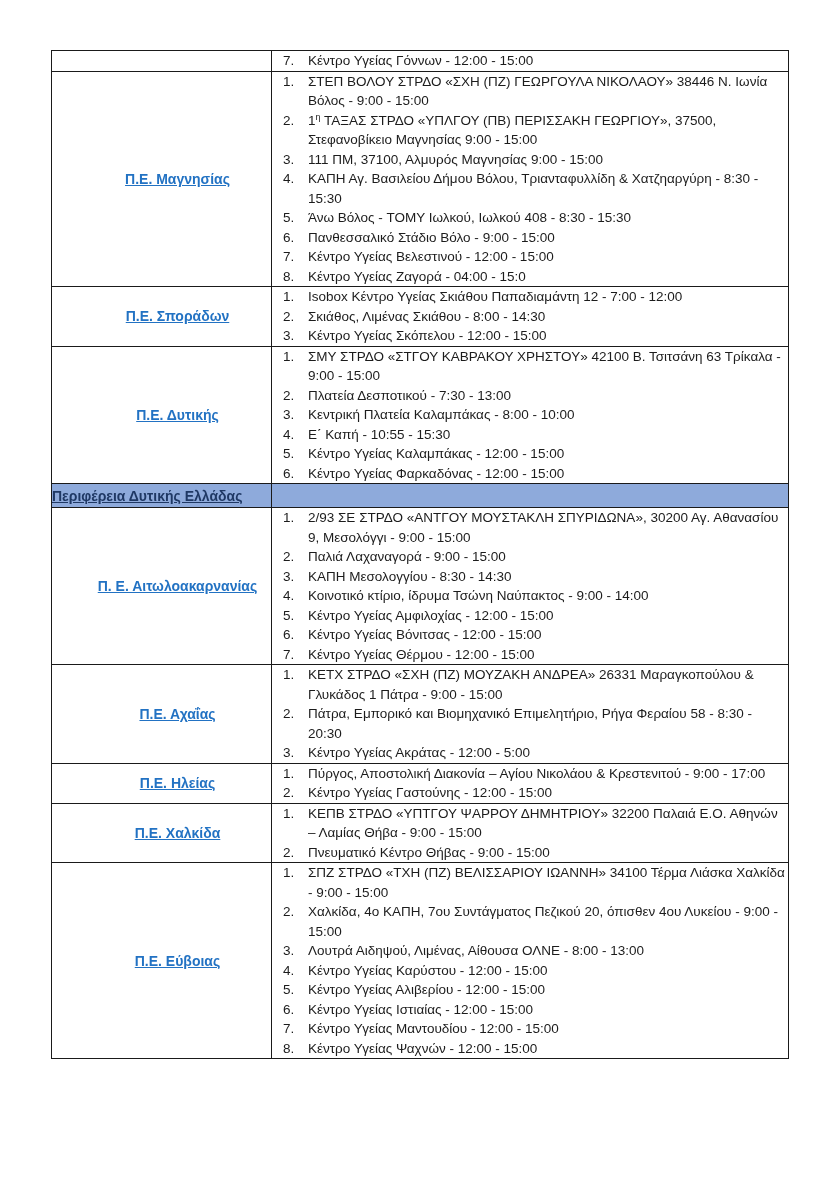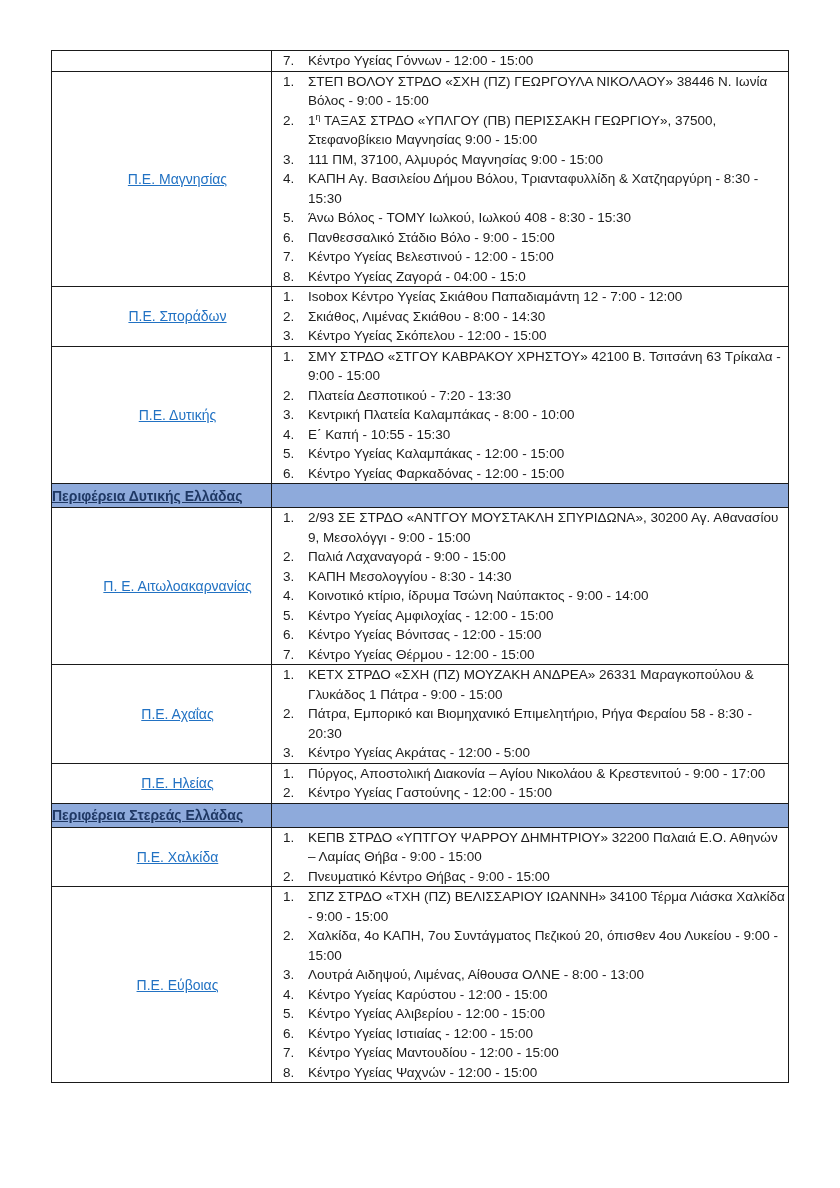--- a/index.html
+++ b/index.html
@@ -15,21 +15,21 @@
   }
   .loc-table td{
     border:1.6px solid #1a1a1a;
     vertical-align:middle;
     padding:0;
   }
   .col-region{width:220px;}
   .region-cell{text-align:center;padding:2px 4px;}
   .region-label{
     color:var(--region-color,#2272C3);
-    font-weight:normal;
+    font-weight:bold;
     font-size:14px;
     text-decoration:underline;
     cursor:pointer;
     padding-left:32px;
   }
   .items-cell{padding:3px 6px 3px 0;}
   .item{
     display:flex;align-items:flex-start;
     font-size:13.5px;line-height:19.5px;
   }
@@ -125,21 +125,21 @@
         </tr>
         <tr>
           <td class="region-cell"><span class="region-label">Π.Ε. Δυτικής</span></td>
           <td class="items-cell">
             <div class="item">
               <span class="num">1.</span>
               <span class="txt">ΣΜΥ ΣΤΡΔΟ «ΣΤΓΟΥ ΚΑΒΡΑΚΟΥ ΧΡΗΣΤΟΥ» 42100 Β. Τσιτσάνη 63 Τρίκαλα - <span class="time">9:00 - 15:00</span></span>
             </div>
             <div class="item">
               <span class="num">2.</span>
-              <span class="txt">Πλατεία Δεσποτικού - <span class="time">7:20 - 13:30</span></span>
+              <span class="txt">Πλατεία Δεσποτικού - <span class="time">7:30 - 13:00</span></span>
             </div>
             <div class="item">
               <span class="num">3.</span>
               <span class="txt">Κεντρική Πλατεία Καλαμπάκας - <span class="time">8:00 - 10:00</span></span>
             </div>
             <div class="item">
               <span class="num">4.</span>
               <span class="txt">Ε΄ Καπή - <span class="time">10:55 - 15:30</span></span>
             </div>
             <div class="item">
@@ -211,24 +211,20 @@
           <td class="items-cell">
             <div class="item">
               <span class="num">1.</span>
               <span class="txt">Πύργος, Αποστολική Διακονία – Αγίου Νικολάου &amp; Κρεστενιτού - <span class="time">9:00 - 17:00</span></span>
             </div>
             <div class="item">
               <span class="num">2.</span>
               <span class="txt">Κέντρο Υγείας Γαστούνης - <span class="time">12:00 - 15:00</span></span>
             </div>
           </td>
-        </tr>
-        <tr class="header-row">
-          <td class="header-left"><span class="header-label">Περιφέρεια Στερεάς Ελλάδας</span></td>
-          <td class="header-right"></td>
         </tr>
         <tr>
           <td class="region-cell"><span class="region-label">Π.Ε. Χαλκίδα</span></td>
           <td class="items-cell">
             <div class="item">
               <span class="num">1.</span>
               <span class="txt">ΚΕΠΒ ΣΤΡΔΟ «ΥΠΤΓΟΥ ΨΑΡΡΟΥ ΔΗΜΗΤΡΙΟΥ» 32200 Παλαιά Ε.Ο. Αθηνών – Λαμίας Θήβα - <span class="time">9:00 - 15:00</span></span>
             </div>
             <div class="item">
               <span class="num">2.</span>

